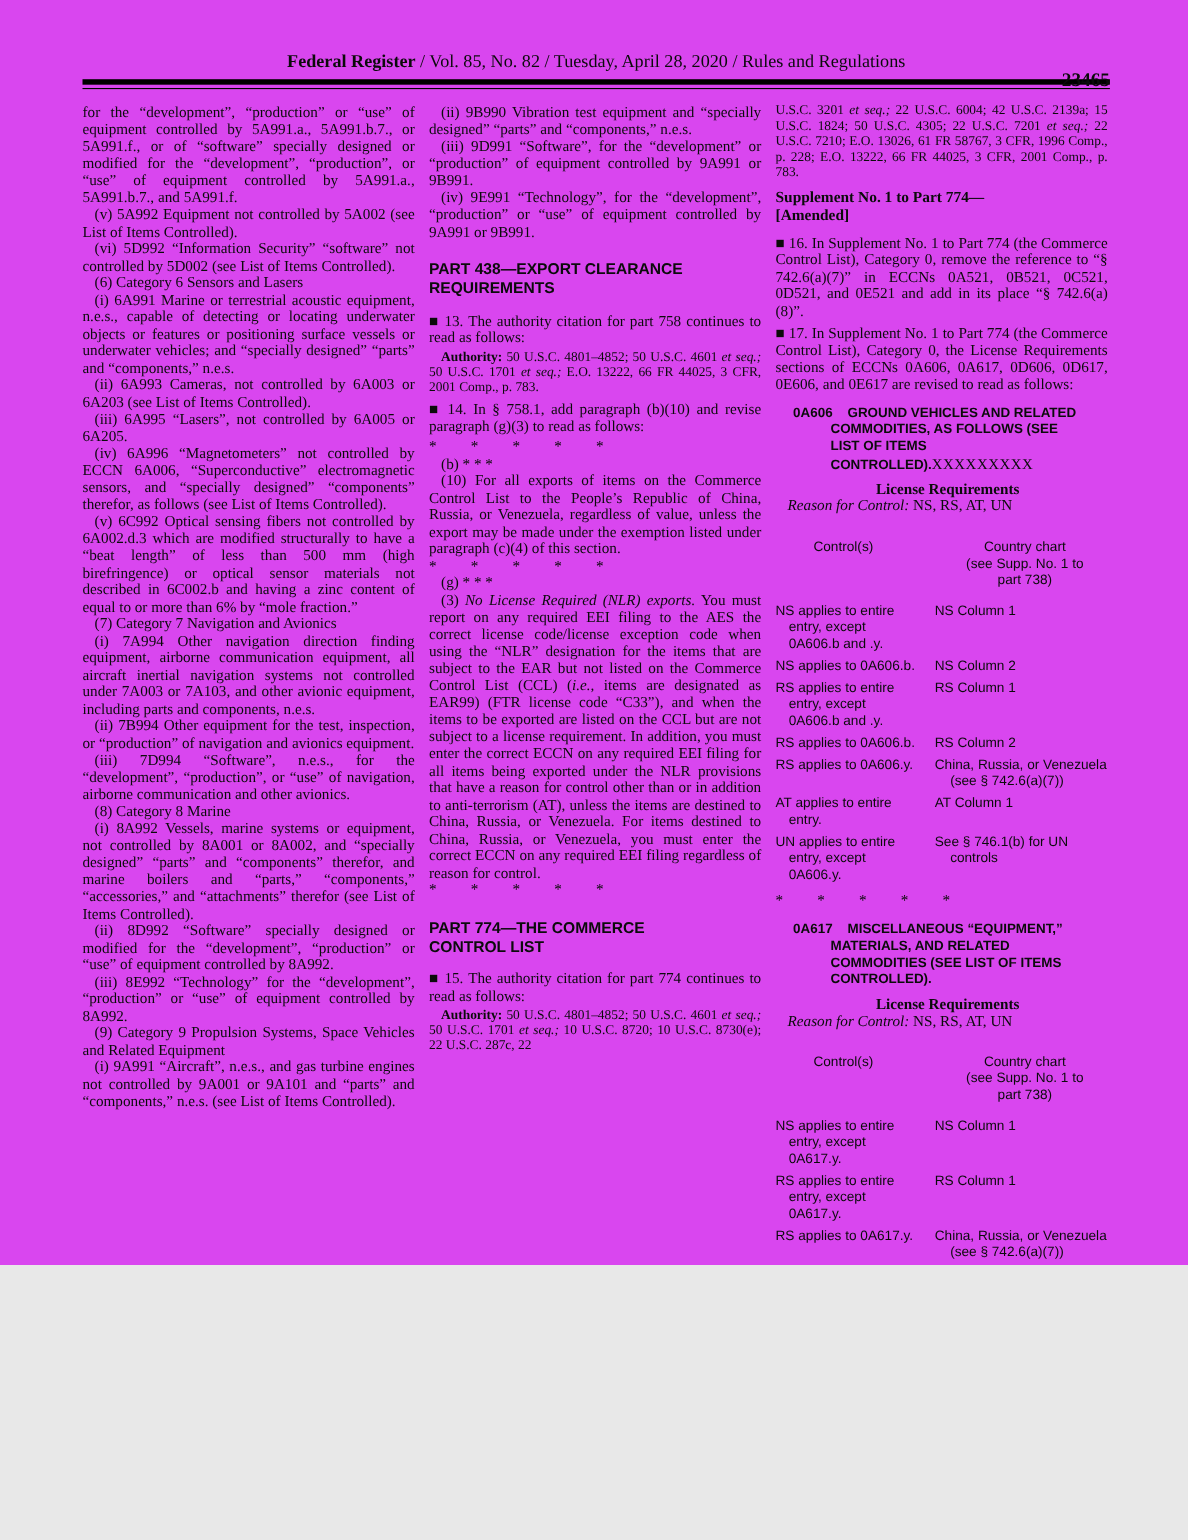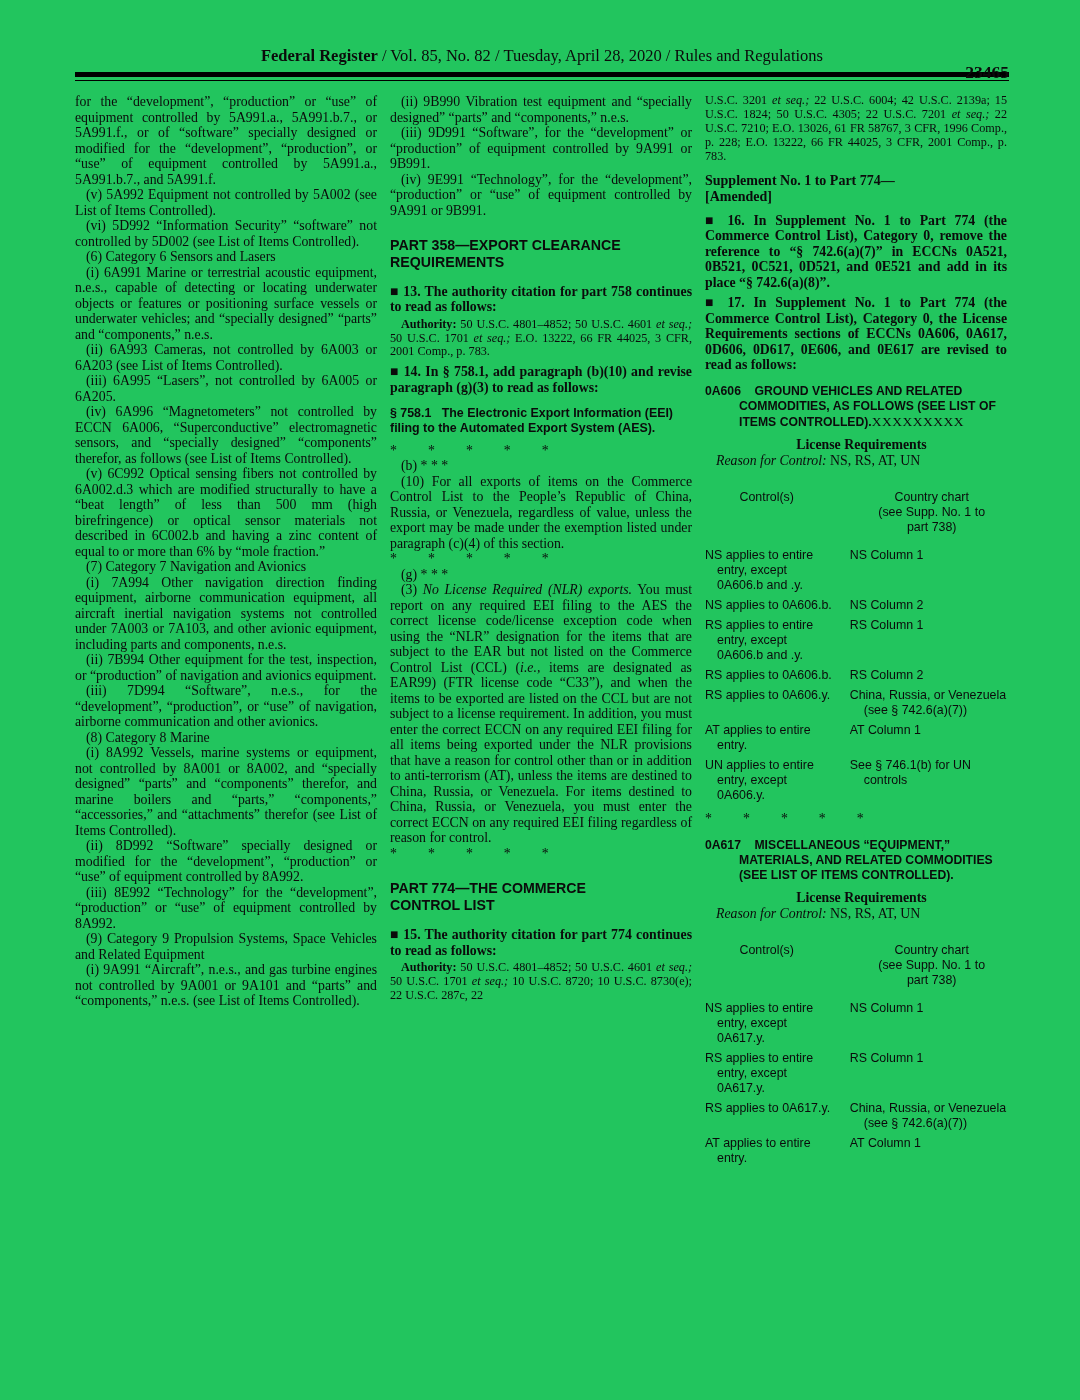--- a/index.html
+++ b/index.html
@@ -1,32 +1,32 @@
 <!DOCTYPE html>
 <html><head>
 <meta charset="utf-8">
 <style>
   html,body{margin:0;padding:0;background:#e8e8e8;}
-  .page{width:1080px;height:1400px;background:#22c55e;position:relative;overflow:hidden;color:#0b0b0b;}
+  .page{width:1080px;height:1150px;background:#d946ef;position:relative;overflow:hidden;color:#0b0b0b;}
   .inner{padding:46px 71px 0 75px;}
   .masthead{position:relative;text-align:center;font-family:"Liberation Serif",serif;font-size:16.5px;line-height:20px;}
   .masthead .pagenum{position:absolute;right:0;top:16px;font-weight:bold;font-size:17.5px;}
   .rules{margin-top:6px;border-top:5px solid #000;height:3px;border-bottom:1px solid #000;}
   .cols{display:flex;gap:13px;margin-top:13px;}
   .col{width:302px;font-family:"Liberation Serif",serif;font-size:13.8px;line-height:15.5px;text-align:justify;}
   .col p{margin:0;text-indent:11px;}
   p.cont{text-indent:0;}
-  p.amend{text-indent:0;margin:5px 0 3px;font-weight:bold;}
+  p.amend{text-indent:0;margin:5px 0 3px;}
   .small{font-size:12.2px;line-height:13.9px;}
   .auth{margin:5px 0;text-indent:11px;}
   .h-part{font-family:"Liberation Sans",sans-serif;font-weight:bold;font-size:14.2px;line-height:16.8px;margin:19px 0 13px;text-align:left;text-indent:0;}
   .h-sec{font-family:"Liberation Sans",sans-serif;font-weight:bold;font-size:12.4px;line-height:14.8px;margin:11px 0 7px;text-align:left;text-indent:0;white-space:pre-wrap;}
   .stars{text-indent:0 !important;white-space:pre;text-align:left;margin:2px 0;}
   .h-supp{font-weight:bold;font-size:14px;line-height:16.5px;margin:9px 0 7px;text-align:left;text-indent:0;}
-  .h-eccn{font-family:"Liberation Sans",sans-serif;font-weight:bold;font-size:12.2px;line-height:15.2px;margin:11px 0 7px;padding-left:34px;text-indent:-34px;text-align:left;white-space:pre-wrap;}
+  .h-eccn{font-family:"Liberation Sans",sans-serif;font-weight:bold;font-size:12.2px;line-height:15.2px;margin:11px 16px 7px;padding-left:34px;text-indent:-34px;text-align:left;white-space:pre-wrap;}
   .xserif{font-family:"Liberation Serif",serif;font-weight:normal;font-size:13.5px;letter-spacing:.5px;}
   .h-lic{font-weight:bold;margin:9px 0 4px;text-align:center;text-indent:0;}
   .reason{text-align:left;text-indent:0;margin-bottom:2px;}
   .i{font-style:italic;}
   .b{font-weight:bold;}
   .ltable{font-family:"Liberation Sans",sans-serif;font-size:12.4px;line-height:15px;text-align:left;margin-top:22px;margin-bottom:8px;}
   .thead{display:flex;gap:28px;margin-bottom:13px;}
   .thead .hc{width:131px;text-align:center;}
   .thead .hk{width:160px;text-align:center;}
   .trow{display:flex;gap:16px;margin-bottom:5px;}
@@ -68,29 +68,28 @@
         <p>(9) Category 9 Propulsion Systems, Space Vehicles and Related Equipment</p>
         <p>(i) 9A991 “Aircraft”, n.e.s., and gas turbine engines not controlled by 9A001 or 9A101 and “parts” and “components,” n.e.s. (see List of Items Controlled).</p>
       </section>
 
       <section class="col">
         <p>(ii) 9B990 Vibration test equipment and “specially designed” “parts” and “components,” n.e.s.</p>
         <p>(iii) 9D991 “Software”, for the “development” or “production” of equipment controlled by 9A991 or 9B991.</p>
         <p>(iv) 9E991 “Technology”, for the “development”, “production” or “use” of equipment controlled by 9A991 or 9B991.</p>
 
         <div class="h-part">
-          <div>PART 358—EXPORT CLEARANCE</div>
+          <div>PART 438—EXPORT CLEARANCE</div>
           <div>REQUIREMENTS</div>
         </div>
 
         <p class="amend">■ 13. The authority citation for part 758 continues to read as follows:</p>
         <p class="small auth"><span class="b">Authority: </span><span>50 U.S.C. 4801–4852; 50 U.S.C. 4601 </span><span class="i">et seq.;</span><span> 50 U.S.C. 1701 </span><span class="i">et seq.;</span><span> E.O. 13222, 66 FR 44025, 3 CFR, 2001 Comp., p. 783.</span></p>
         <p class="amend">■ 14. In § 758.1, add paragraph (b)(10) and revise paragraph (g)(3) to read as follows:</p>
 
-        <div class="h-sec">§ 758.1   The Electronic Export Information (EEI) filing to the Automated Export System (AES).</div>
 
         <p class="stars">*         *         *         *         *</p>
         <p>(b) * * *</p>
         <p>(10) For all exports of items on the Commerce Control List to the People’s Republic of China, Russia, or Venezuela, regardless of value, unless the export may be made under the exemption listed under paragraph (c)(4) of this section.</p>
         <p class="stars">*         *         *         *         *</p>
         <p>(g) * * *</p>
         <p><span>(3) </span><span class="i">No License Required (NLR) exports.</span><span> You must report on any required EEI filing to the AES the correct license code/license exception code when using the “NLR” designation for the items that are subject to the EAR but not listed on the Commerce Control List (CCL) (</span><span class="i">i.e.,</span><span> items are designated as EAR99) (FTR license code “C33”), and when the items to be exported are listed on the CCL but are not subject to a license requirement. In addition, you must enter the correct ECCN on any required EEI filing for all items being exported under the NLR provisions that have a reason for control other than or in addition to anti-terrorism (AT), unless the items are destined to China, Russia, or Venezuela. For items destined to China, Russia, or Venezuela, you must enter the correct ECCN on any required EEI filing regardless of reason for control.</span></p>
         <p class="stars">*         *         *         *         *</p>
 
         <div class="h-part">

